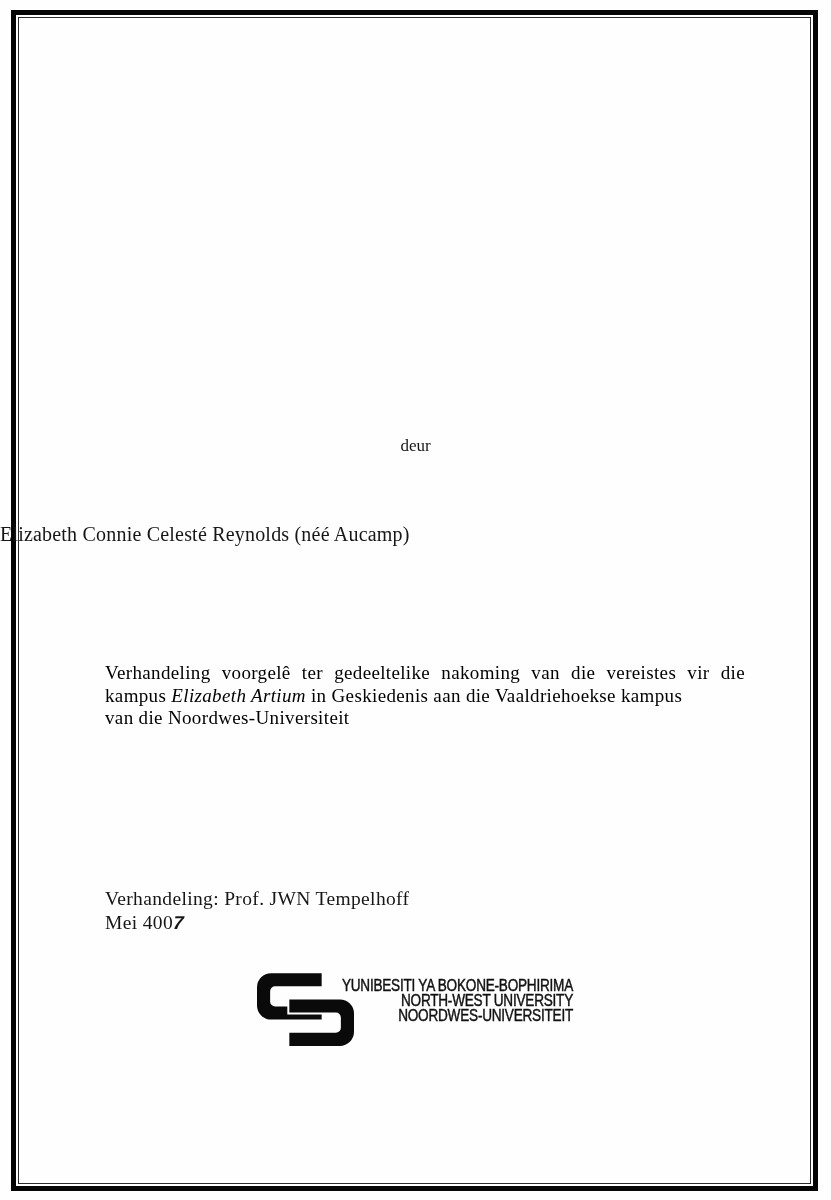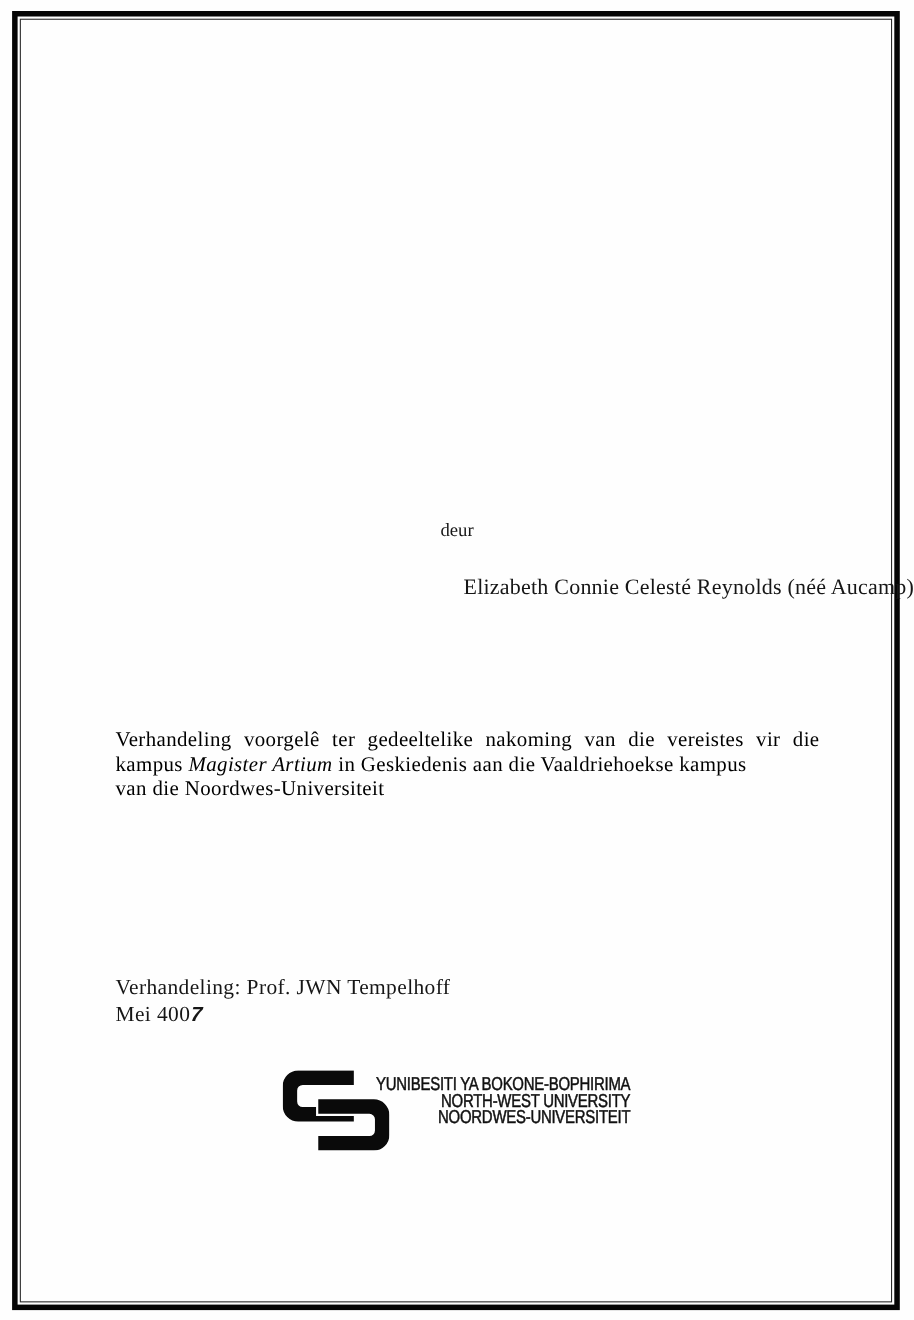--- a/index.html
+++ b/index.html
@@ -26,25 +26,25 @@
   .content { position:absolute; inset:0; }
 
   .title {
     position:absolute; top:207px; left:0; right:0;
     text-align:center;
     font-size:23px; line-height:42px; letter-spacing:0.2px;
     color:#121212;
   }
   .byline {
     position:absolute; top:436px; left:0; right:0;
-    text-align:center; font-size:17px; line-height:20px;margin-top:36px;
+    text-align:center; font-size:17px; line-height:20px;
   }
   .author {
     position:absolute; top:522px; left:0; right:0;
-    text-align:right; font-size:20px; line-height:24px; letter-spacing:0.2px;
+    text-align:left; font-size:20px; line-height:24px; letter-spacing:0.2px;
   }
   .thesis {
     position:absolute; top:662px; left:105px; width:640px;
     font-size:19px; line-height:22.5px; letter-spacing:0.35px;
     color:#000000;
   }
   .jline { text-align:justify; text-align-last:justify; }
   .thesis em { font-style:italic; }
 
   .supervisor {
@@ -82,21 +82,21 @@
 
   <div class="content">
 
 
     <div class="byline">deur</div>
 
     <div class="author">Elizabeth Connie Celesté Reynolds (néé Aucamp)</div>
 
     <div class="thesis">
       <div class="jline">Verhandeling voorgelê ter gedeeltelike nakoming van die vereistes vir die</div>
-      <div><span>kampus </span><em>Magister Artium</em><span> in Geskiedenis aan die Vaaldriehoekse kampus</span></div>
+      <div><span>kampus </span><em>Elizabeth Artium</em><span> in Geskiedenis aan die Vaaldriehoekse kampus</span></div>
       <div>van die Noordwes-Universiteit</div>
     </div>
 
     <div class="supervisor">
       <div>Verhandeling: Prof. JWN Tempelhoff</div>
       <div><span>Mei 400</span><span class="digit7">7</span></div>
     </div>
 
     <div class="logo">
       <svg class="mark" viewBox="0 0 96 72" xmlns="http://www.w3.org/2000/svg" aria-hidden="true">

